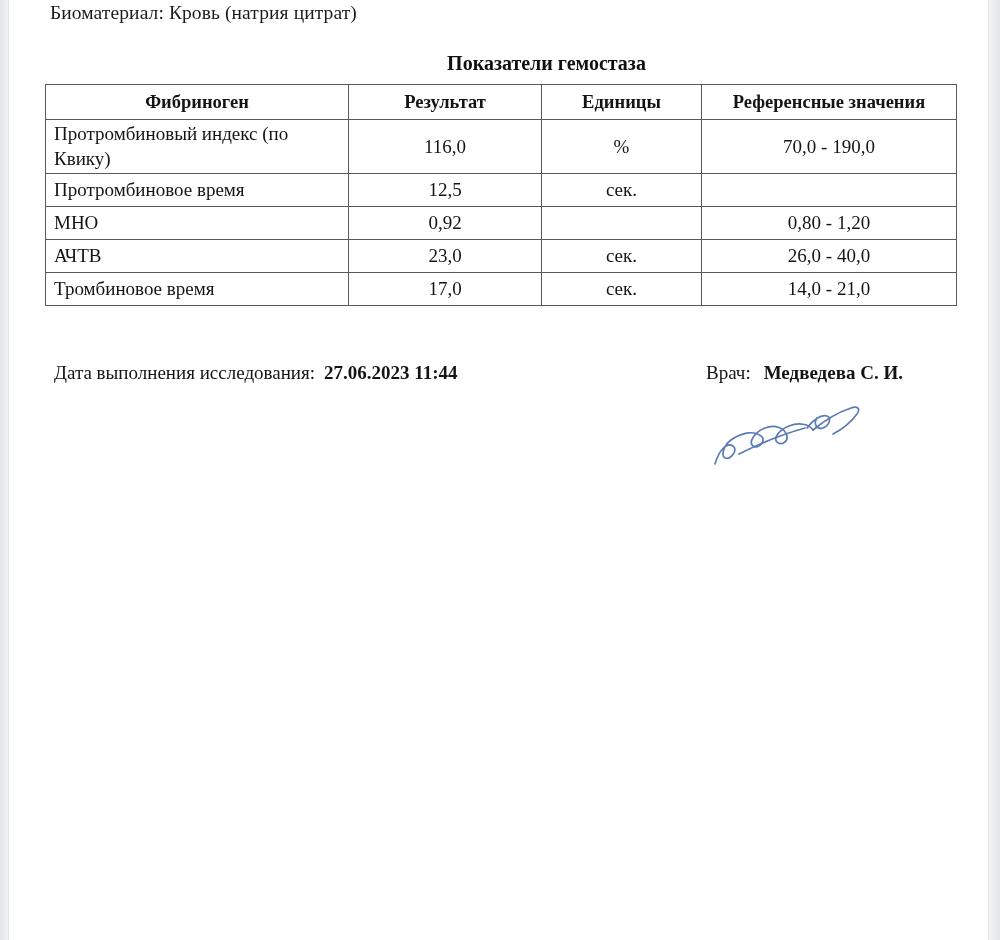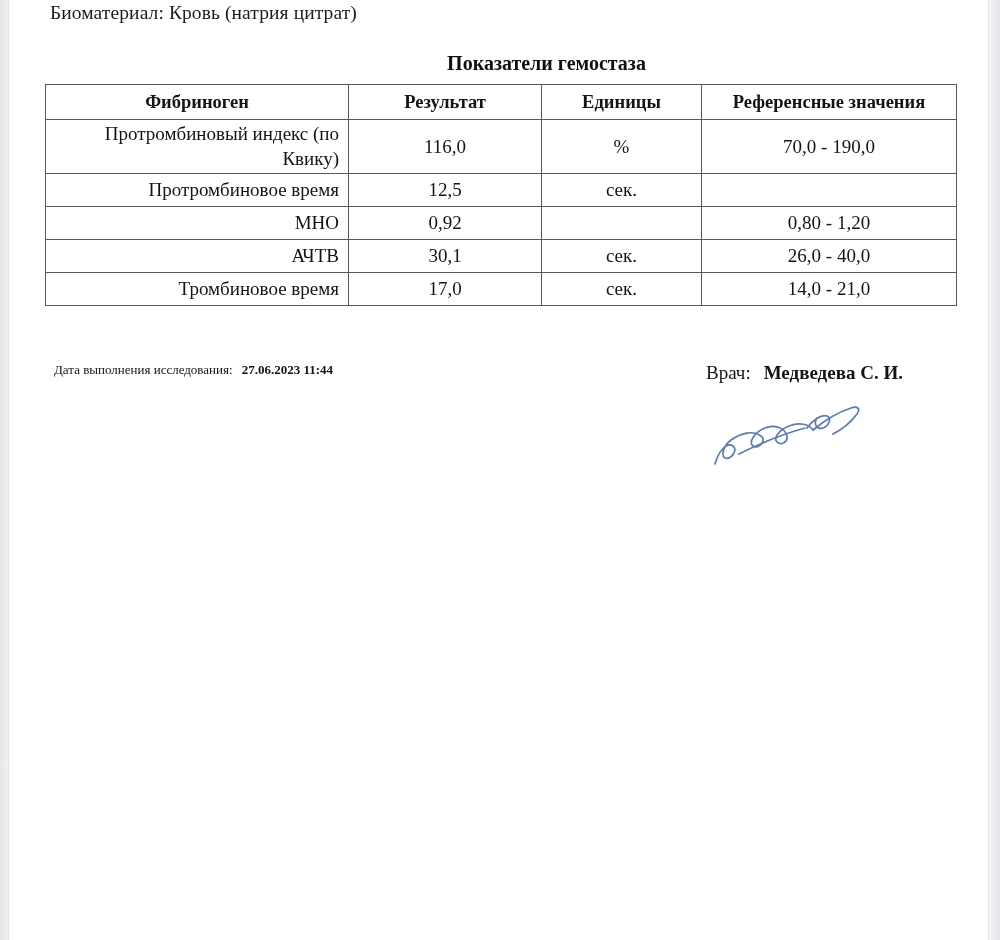--- a/index.html
+++ b/index.html
@@ -84,21 +84,21 @@
   }
   table.results td {
     height: 32px;
   }
   col.c-name { width: 303px; }
   col.c-result { width: 193px; }
   col.c-units { width: 160px; }
   col.c-ref { width: 255px; }
 
   td.name {
-    text-align: right;
+    text-align: left;
     line-height: 1.28;
     padding-left: 10px;
   }
   td.result, td.units, td.ref {
     text-align: center;
   }
   tr.tall td { height: 53px; }
   td.name .wrap {
     display: block;
     max-width: 285px;
@@ -108,21 +108,21 @@
     position: absolute;
     left: 0;
     top: 362px;
     width: 979px;
     height: 30px;
   }
   .footer .date-block {
     position: absolute;
     left: 45px;
     top: 0;
-    font-size: 13px;
+    font-size: 19px;
     color: #141414;
     white-space: nowrap;
   }
   .footer .date-value {
     font-weight: bold;
     margin-left: 9px;
   }
   .footer .doctor-block {
     position: absolute;
     left: 697px;
@@ -194,21 +194,21 @@
             <span class="wrap">МНО</span>
           </td>
         <td class="result">0,92</td>
         <td class="units"></td>
         <td class="ref">0,80 - 1,20</td>
       </tr>
       <tr>
         <td class="name">
             <span class="wrap">АЧТВ</span>
           </td>
-        <td class="result">30,1</td>
+        <td class="result">23,0</td>
         <td class="units">сек.</td>
         <td class="ref">26,0 - 40,0</td>
       </tr>
       <tr>
         <td class="name">
             <span class="wrap">Тромбиновое время</span>
           </td>
         <td class="result">17,0</td>
         <td class="units">сек.</td>
         <td class="ref">14,0 - 21,0</td>

